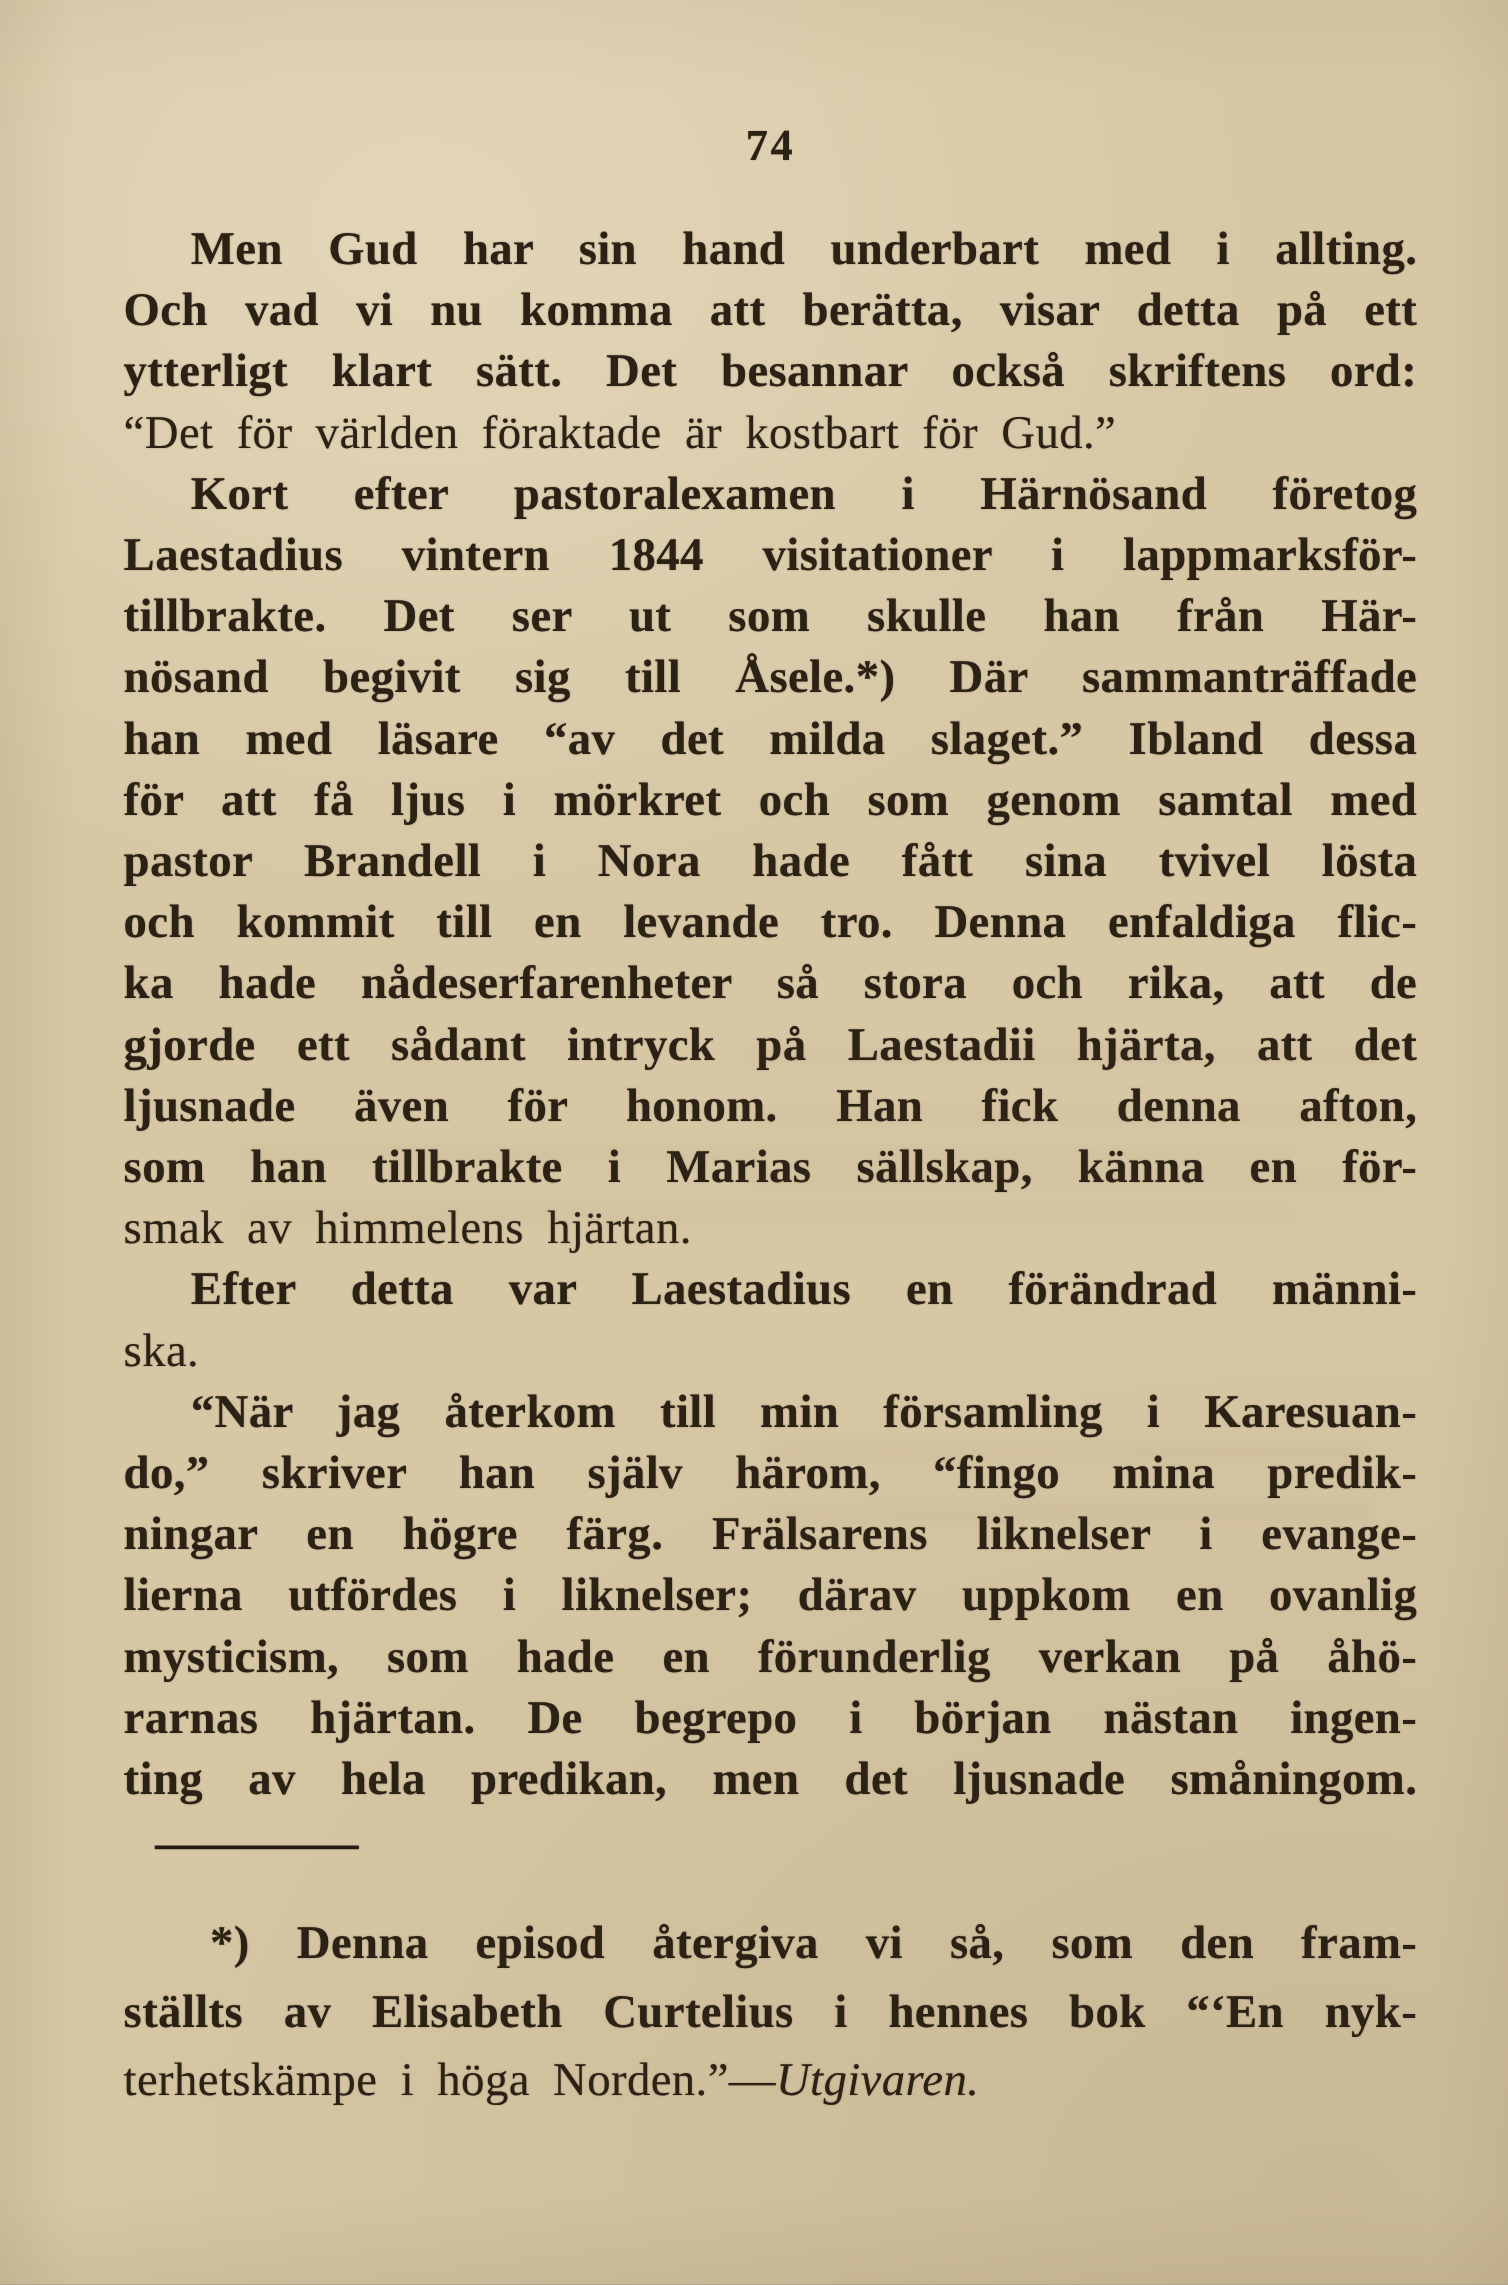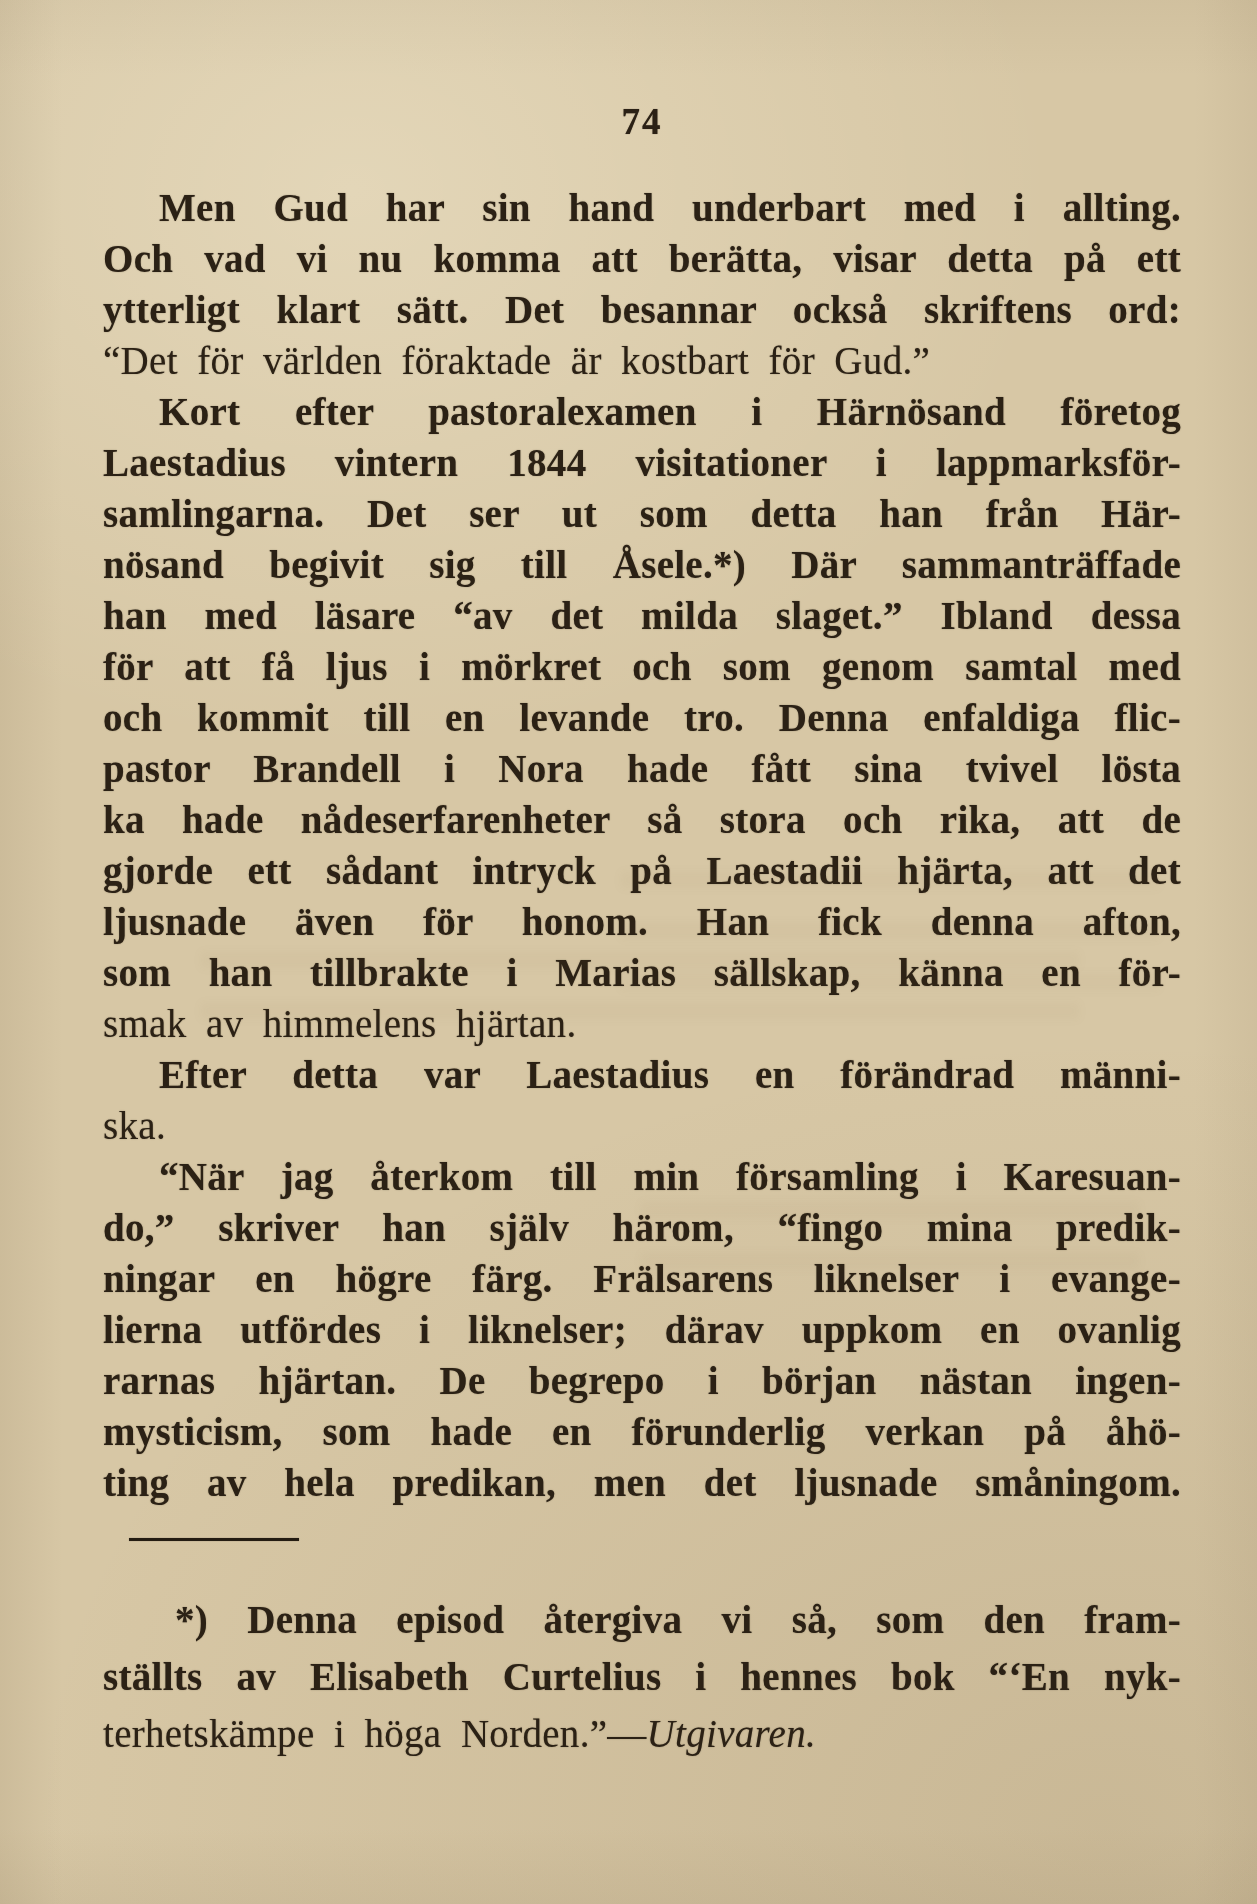--- a/index.html
+++ b/index.html
@@ -87,39 +87,39 @@
 <div class="page">
   <div class="page-number">74</div>
 
   <div class="body-text">
       <div class="text-line indent justify">Men Gud har sin hand underbart med i allting.</div>
       <div class="text-line justify">Och vad vi nu komma att berätta, visar detta på ett</div>
       <div class="text-line justify">ytterligt klart sätt.  Det besannar också skriftens ord:</div>
       <div class="text-line">“Det för världen föraktade är kostbart för Gud.”</div>
       <div class="text-line indent justify">Kort efter pastoralexamen i Härnösand företog</div>
       <div class="text-line justify">Laestadius vintern 1844 visitationer i lappmarksför-</div>
-      <div class="text-line justify">samlingarna.  Det ser ut som detta han från Här-</div>
+      <div class="text-line justify">tillbrakte.  Det ser ut som skulle han från Här-</div>
       <div class="text-line justify">nösand begivit sig till Åsele.*)  Där sammanträffade</div>
       <div class="text-line justify">han med läsare “av det milda slaget.”  Ibland dessa</div>
       <div class="text-line justify">för att få ljus i mörkret och som genom samtal med</div>
+      <div class="text-line justify">pastor Brandell i Nora hade fått sina tvivel lösta</div>
       <div class="text-line justify">och kommit till en levande tro.  Denna enfaldiga flic-</div>
-      <div class="text-line justify">pastor Brandell i Nora hade fått sina tvivel lösta</div>
       <div class="text-line justify">ka hade nådeserfarenheter så stora och rika, att de</div>
       <div class="text-line justify">gjorde ett sådant intryck på Laestadii hjärta, att det</div>
       <div class="text-line justify">ljusnade även för honom.  Han fick denna afton,</div>
       <div class="text-line justify">som han tillbrakte i Marias sällskap, känna en för-</div>
       <div class="text-line">smak av himmelens hjärtan.</div>
       <div class="text-line indent justify">Efter detta var Laestadius en förändrad männi-</div>
       <div class="text-line">ska.</div>
       <div class="text-line indent justify">“När jag återkom till min församling i Karesuan-</div>
       <div class="text-line justify">do,” skriver han själv härom, “fingo mina predik-</div>
       <div class="text-line justify">ningar en högre färg.  Frälsarens liknelser i evange-</div>
       <div class="text-line justify">lierna utfördes i liknelser; därav uppkom en ovanlig</div>
+      <div class="text-line justify">mysticism, som hade en förunderlig verkan på åhö-</div>
       <div class="text-line justify">rarnas hjärtan.  De begrepo i början nästan ingen-</div>
-      <div class="text-line justify">mysticism, som hade en förunderlig verkan på åhö-</div>
       <div class="text-line justify">ting av hela predikan, men det ljusnade småningom.</div>
     </div>
 
   <div class="footnote-separator"></div>
 
   <div class="footnote">
       <div class="text-line indent justify">*) Denna episod återgiva vi så, som den fram-</div>
       <div class="text-line justify">ställts av Elisabeth Curtelius i hennes bok “‘En nyk-</div>
       <div class="text-line">terhetskämpe i höga Norden.”—<i>Utgivaren.</i></div>
     </div>

